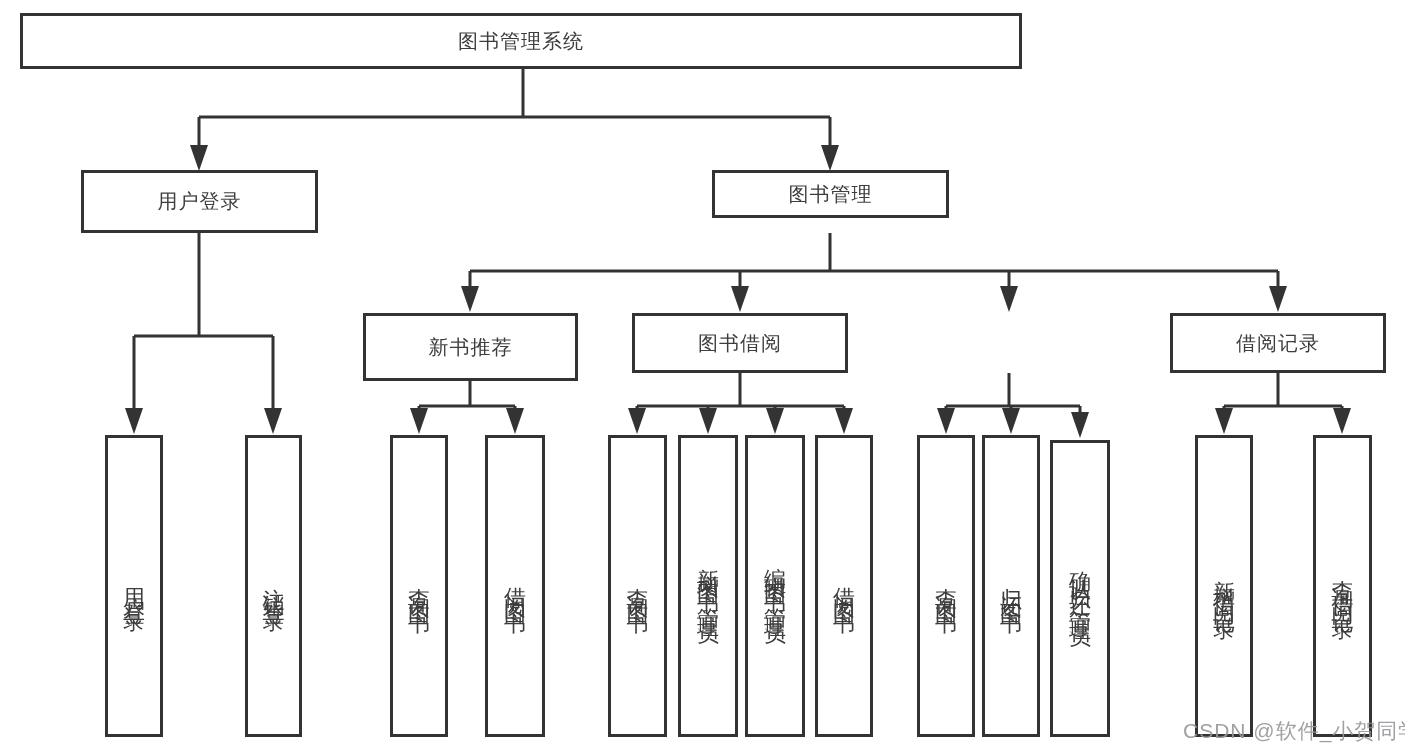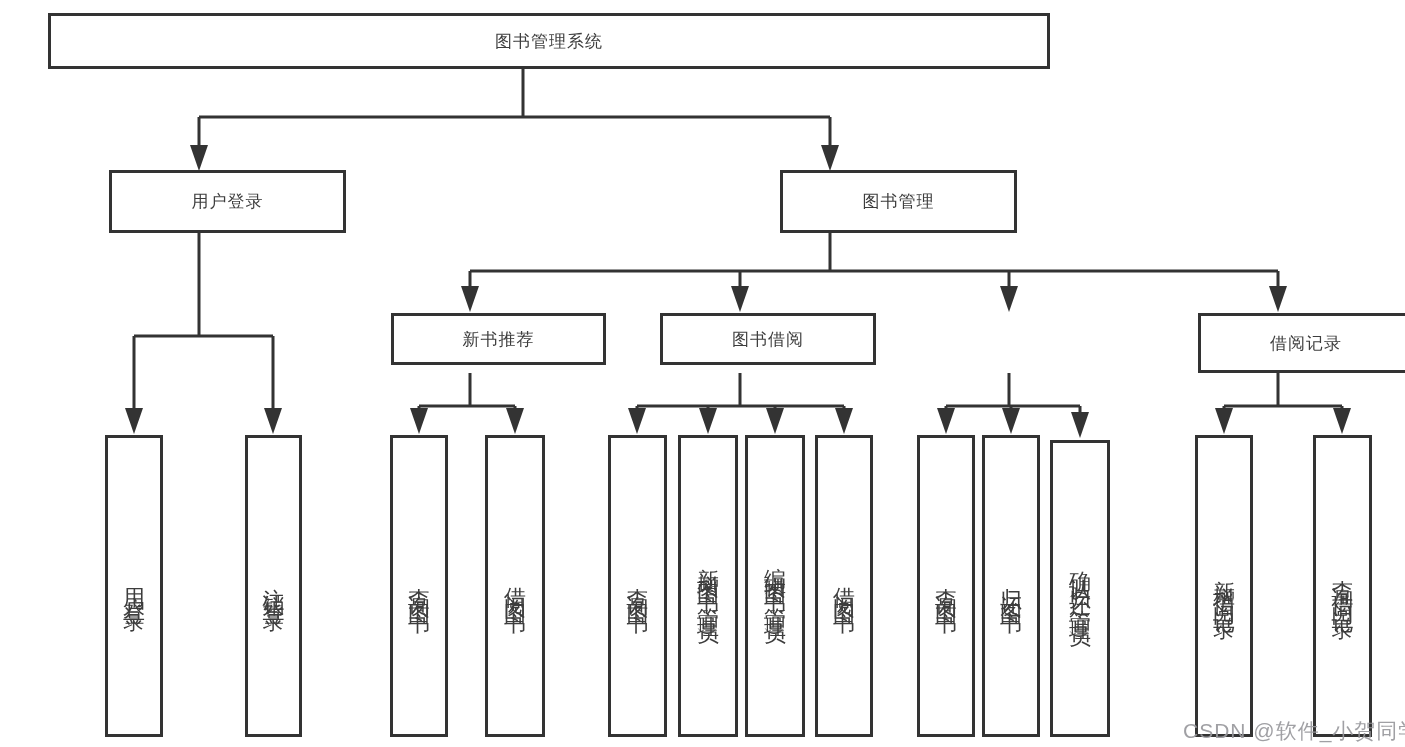--- a/index.html
+++ b/index.html
@@ -4,21 +4,21 @@
 <style>
   html,body{margin:0;padding:0;background:#ffffff;}
   .stage{
     position:relative;width:1405px;height:747px;background:#ffffff;
     font-family:"Liberation Sans","DejaVu Sans",sans-serif;overflow:hidden;
   }
   svg.wires{position:absolute;left:0;top:0;width:1405px;height:747px;}
   .hbox{
     position:absolute;box-sizing:border-box;border:3px solid #333333;background:#ffffff;
     display:flex;align-items:center;justify-content:center;
-    font-size:17px;color:#3d3d3d;letter-spacing:1px;white-space:nowrap;margin-left:28px;
+    font-size:20px;color:#3d3d3d;letter-spacing:1px;white-space:nowrap;
   }
   .vbox{
     position:absolute;box-sizing:border-box;border:3px solid #333333;background:#ffffff;
     top:435px;height:302px;display:flex;align-items:center;justify-content:center;
     color:#3d3d3d;
   }
   .vbox span{
     writing-mode:vertical-rl;text-orientation:mixed;
     font-size:22px;line-height:1;letter-spacing:8px;white-space:nowrap;
   }
@@ -60,24 +60,24 @@
       <polygon points="1002,408 1020,408 1011,434"></polygon>
       <polygon points="1071,412 1089,412 1080,438"></polygon>
       <polygon points="1215,408 1233,408 1224,434"></polygon>
       <polygon points="1333,408 1351,408 1342,434"></polygon>
     </g>
   </svg>
 
   <div class="hbox" style="left:20px;top:13px;width:1002px;height:56px;">图书管理系统</div>
 
   <div class="hbox" style="left:81px;top:170px;width:237px;height:63px;">用户登录</div>
-  <div class="hbox" style="left:752px;top:170px;width:237px;height:63px;">图书管理</div>
+  <div class="hbox" style="left:712px;top:170px;width:237px;height:48px;">图书管理</div>
 
-  <div class="hbox" style="left:363px;top:313px;width:215px;height:52px;">新书推荐</div>
-  <div class="hbox" style="left:632px;top:313px;width:216px;height:52px;">图书借阅</div>
+  <div class="hbox" style="left:363px;top:313px;width:215px;height:68px;">新书推荐</div>
+  <div class="hbox" style="left:632px;top:313px;width:216px;height:60px;">图书借阅</div>
   <div class="hbox" style="left:1170px;top:313px;width:216px;height:60px;">借阅记录</div>
 
   <div class="vbox" style="left:105px;width:58px;">
     <span>用户登录</span>
   </div>
   <div class="vbox" style="left:245px;width:57px;">
     <span>注销登录</span>
   </div>
   <div class="vbox" style="left:390px;width:58px;">
     <span>查询图书</span>

